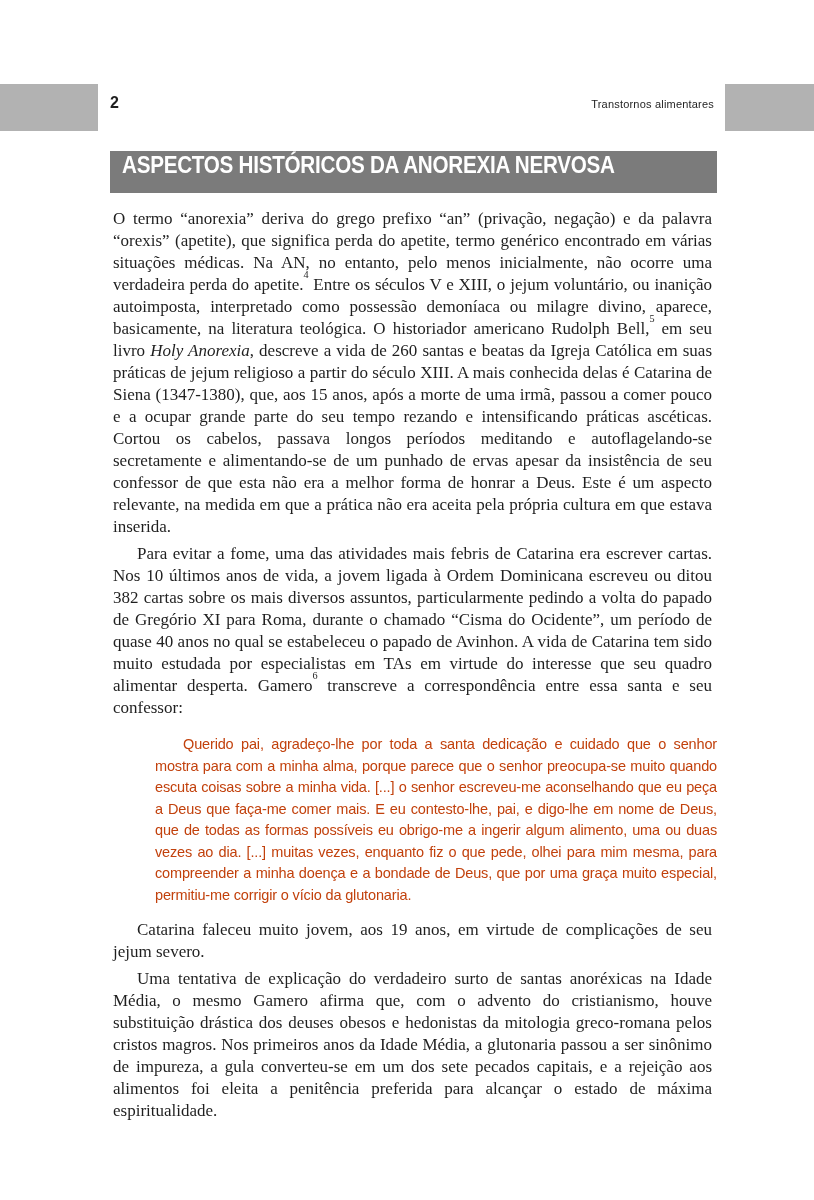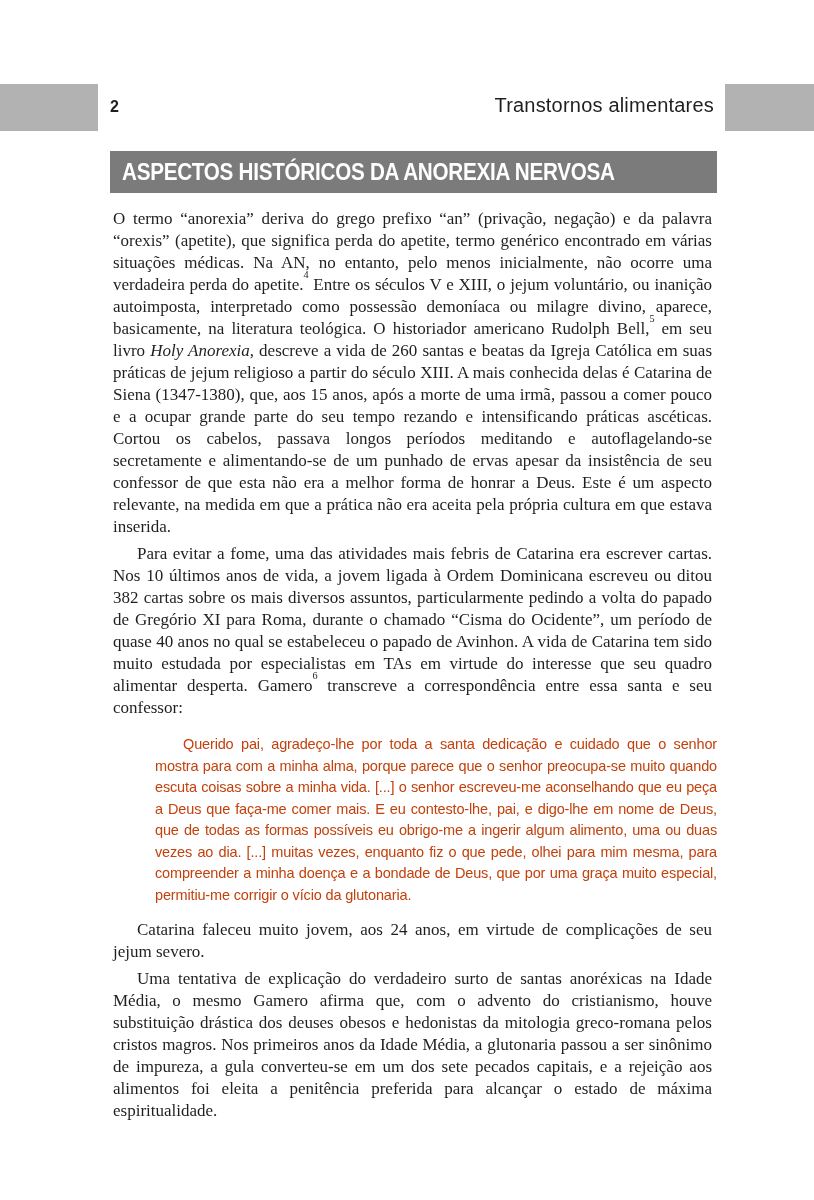--- a/index.html
+++ b/index.html
@@ -25,31 +25,31 @@
     position: absolute;
     left: 110px;
     right: 100px;
     top: 94px;
     display: flex;
     justify-content: space-between;
     align-items: baseline;
     font-family: "Liberation Sans", sans-serif;
   }
   .page-num  { font-weight: bold; font-size: 16px; }
-  .running-head { font-size: 20px; letter-spacing: 0.2px; }
+  .running-head { font-size: 11px; letter-spacing: 0.2px; }
 
   .section-banner {
     position: absolute;
     left: 110px;
     top: 151px;
     width: 607px;
     height: 42px;
     background: var(--banner-gray, #7b7b7b);
     display: flex;
-    align-items: center;
+    align-items: flex-start;
     box-sizing: border-box;
     padding-left: 12px;
   }
   .section-banner h1 {
     margin: 0;
     font-family: "Liberation Sans", sans-serif;
     font-weight: bold;
     font-size: 24px;
     color: var(--banner-text, #ffffff);
     white-space: nowrap;
@@ -104,19 +104,19 @@
   </div>
 
   <main class="body-text">
 
     <p class="par first"><span>O termo “anorexia” deriva do grego prefixo “an” (privação, negação) e da palavra “orexis” (apetite), que significa perda do apetite, termo genérico encontrado em várias situações médicas. Na AN, no entanto, pelo menos inicialmente, não ocorre uma verdadeira perda do apetite.</span><sup class="fn">4</sup><span> Entre os séculos V e XIII, o jejum voluntário, ou inanição autoimposta, interpretado como possessão demoníaca ou milagre divino, aparece, basicamente, na literatura teológica. O historiador americano Rudolph Bell,</span><sup class="fn">5</sup><span> em seu livro </span><i>Holy Anorexia</i><span>, descreve a vida de 260 santas e beatas da Igreja Católica em suas práticas de jejum religioso a partir do século XIII. A mais conhecida delas é Catarina de Siena (1347-1380), que, aos 15 anos, após a morte de uma irmã, passou a comer pouco e a ocupar grande parte do seu tempo rezando e intensificando práticas ascéticas. Cortou os cabelos, passava longos períodos meditando e autoflagelando-se secretamente e alimentando-se de um punhado de ervas apesar da insistência de seu confessor de que esta não era a melhor forma de honrar a Deus. Este é um aspecto relevante, na medida em que a prática não era aceita pela própria cultura em que estava inserida.</span></p>
 
     <p class="par"><span>Para evitar a fome, uma das atividades mais febris de Catarina era escrever cartas. Nos 10 últimos anos de vida, a jovem ligada à Ordem Dominicana escreveu ou ditou 382 cartas sobre os mais diversos assuntos, particularmente pedindo a volta do papado de Gregório XI para Roma, durante o chamado “Cisma do Ocidente”, um período de quase 40 anos no qual se estabeleceu o papado de Avinhon. A vida de Catarina tem sido muito estudada por especialistas em TAs em virtude do interesse que seu quadro alimentar desperta. Gamero</span><sup class="fn">6</sup><span> transcreve a correspondência entre essa santa e seu confessor:</span></p>
 
     <blockquote class="quote">Querido pai, agradeço-lhe por toda a santa dedicação e cuidado que o senhor mostra para com a minha alma, porque parece que o senhor preocupa-se muito quando escuta coisas sobre a minha vida. [...] o senhor escreveu-me aconselhando que eu peça a Deus que faça-me comer mais. E eu contesto-lhe, pai, e digo-lhe em nome de Deus, que de todas as formas possíveis eu obrigo-me a ingerir algum alimento, uma ou duas vezes ao dia. [...] muitas vezes, enquanto fiz o que pede, olhei para mim mesma, para compreender a minha doença e a bondade de Deus, que por uma graça muito especial, permitiu-me corrigir o vício da glutonaria.</blockquote>
 
-    <p class="par">Catarina faleceu muito jovem, aos 24 anos, em virtude de complicações de seu jejum severo.</p>
+    <p class="par">Catarina faleceu muito jovem, aos 19 anos, em virtude de complicações de seu jejum severo.</p>
 
     <p class="par">Uma tentativa de explicação do verdadeiro surto de santas anoréxicas na Idade Média, o mesmo Gamero afirma que, com o advento do cristianismo, houve substituição drástica dos deuses obesos e hedonistas da mitologia greco-romana pelos cristos magros. Nos primeiros anos da Idade Média, a glutonaria passou a ser sinônimo de impureza, a gula converteu-se em um dos sete pecados capitais, e a rejeição aos alimentos foi eleita a penitência preferida para alcançar o estado de máxima espiritualidade.</p>
 
 
   </main>
 </div>
 
 </body></html>

